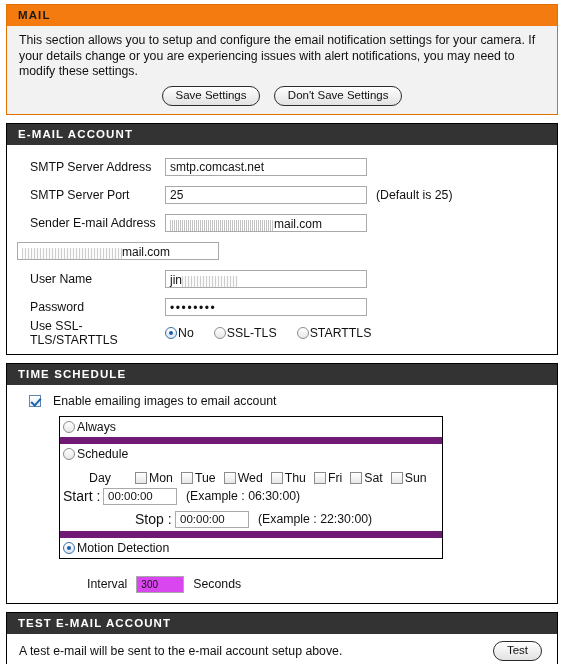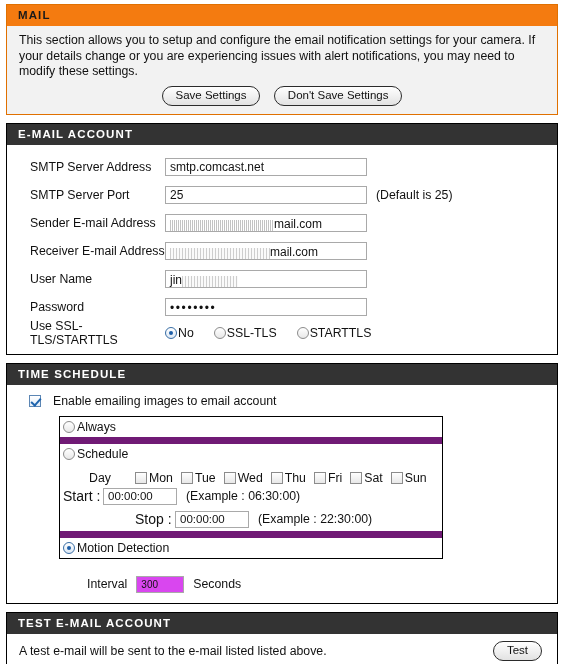--- a/index.html
+++ b/index.html
@@ -239,21 +239,20 @@
 
       <div class="frow">
         <span class="flabel">Sender E-mail Address</span>
         <div class="redacted-input">
           <span class="scratch" style="width:104px"></span>
           <span class="tail">mail.com</span>
         </div>
       </div>
 
       <div class="frow">
-        <span class="flabel">Receiver E-mail Address</span>
         <div class="redacted-input">
           <span class="scratch soft" style="width:100px"></span>
           <span class="tail">mail.com</span>
         </div>
       </div>
 
       <div class="frow">
         <span class="flabel">User Name</span>
         <div class="redacted-input">
           <span class="tail">jin</span>
@@ -374,19 +373,19 @@
         <span>Seconds</span>
       </div>
 
     </div>
   </div>
 
   <div class="panel">
     <div class="bar">TEST E-MAIL ACCOUNT</div>
     <div class="panel-body" style="padding:5px 8px 6px 0;">
       <div class="test-row">
-        <span class="test-text">A test e-mail will be sent to the e-mail listed listed above.</span>
+        <span class="test-text">A test e-mail will be sent to the e-mail account setup above.</span>
         <button class="btn">Test</button>
       </div>
     </div>
   </div>
 
 </div>
 
 </body></html>

